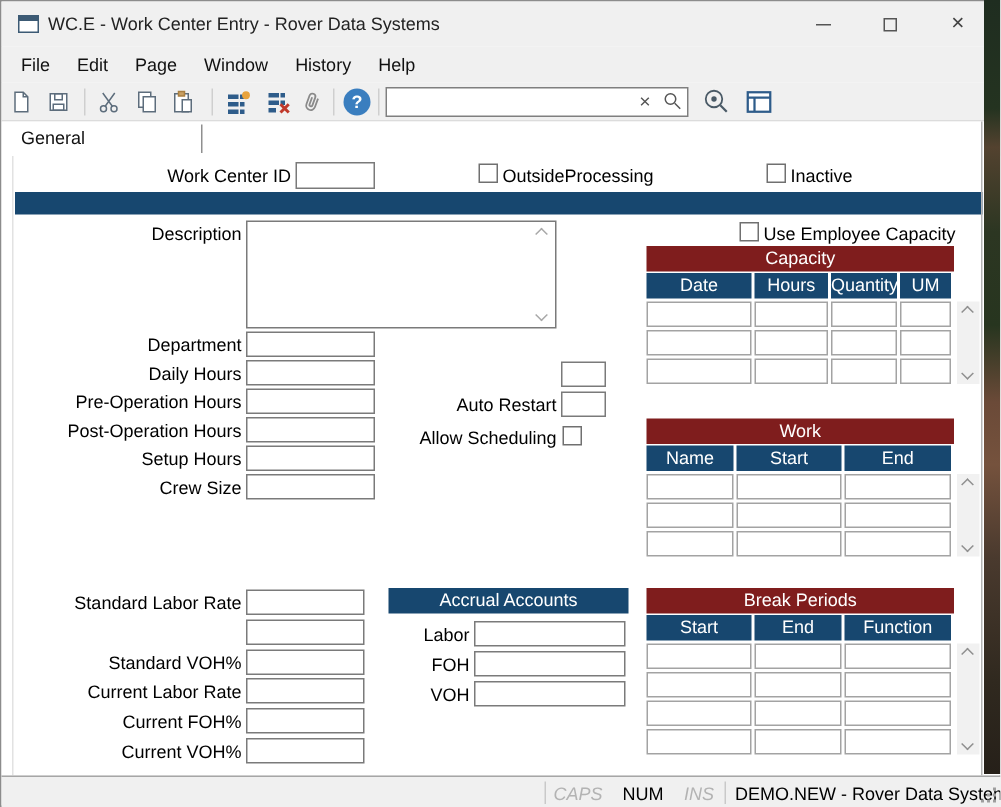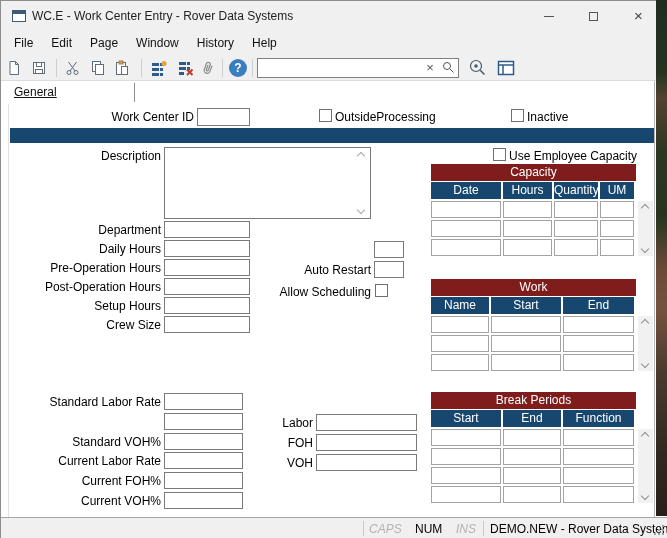--- a/index.html
+++ b/index.html
@@ -36,21 +36,21 @@
               font-weight:bold; font-size:12px; text-align:center; line-height:18px; }
   .searchwrap { position:absolute; left:256px; top:3px; width:202px; height:20px; }
   .searchinput { position:absolute; left:0; top:0; width:202px; height:20px; border:1px solid #7f7f7f;
                  background:#fff; font-family:"Liberation Sans",sans-serif; font-size:12px; padding:0 36px 0 4px; }
   .sclear { position:absolute; right:22px; top:1px; width:14px; height:18px; text-align:center;
             line-height:18px; color:#555; font-size:13px; }
   .smag { position:absolute; right:4px; top:3px; }
 
   
   .tabbar { position:absolute; left:0; top:80px; width:100%; height:23px; background:#fff; }
-  .tab-label { position:absolute; left:13px; top:4px; font-size:12px; color:#111;text-decoration:underline; }
+  .tab-label { position:absolute; left:13px; top:4px; font-size:12px; color:#111; }
   .tabdiv { position:absolute; left:133px; top:2px; width:1px; height:19px; background:#8f8f8f; }
 
   
   .content { position:absolute; left:0; top:103px; width:667px; height:413px; background:#fff; }
   .frame-l { position:absolute; left:7px; top:0; width:1px; height:413px; background:#e2e2e2; }
   .frame-r { position:absolute; left:653px; top:80px; width:1px; height:436px; background:#b4b4b4; }
 
   .label { position:absolute; font-size:12px; color:#000; text-align:right; line-height:15px; white-space:nowrap; }
   .llabel { position:absolute; font-size:12px; color:#000; text-align:left; line-height:15px; white-space:nowrap; }
   .tbox { position:absolute; height:17px; border:1px solid #7a7a7a; background:#fff;
@@ -339,20 +339,21 @@
           <div class="cell"></div>
           <div class="cell"></div>
           <div class="cell"></div>
         </div>
         <div class="vscroll" style="top:37px;height:74px">
           <span class="car-up"></span>
           <span class="car-down"></span>
         </div>
       </div>
 
+      <div class="acc-title">Accrual Accounts</div>
       <span class="label" style="left:232px;top:312px;width:80px">Labor</span>
       <input class="tbox" style="left: 315px; top: 310px; width: 101px;" value="">
       <span class="label" style="left:232px;top:332px;width:80px">FOH</span>
       <input class="tbox" style="left: 315px; top: 330px; width: 101px;" value="">
       <span class="label" style="left:232px;top:352px;width:80px">VOH</span>
       <input class="tbox" style="left: 315px; top: 350px; width: 101px;" value="">
 
       <span class="label" style="left:10px;top:291px;width:150px">Standard Labor Rate</span>
       <input class="tbox" style="left: 163px; top: 289px; width: 79px;" value="">
       <input class="tbox" style="left: 163px; top: 309px; width: 79px;" value="">

